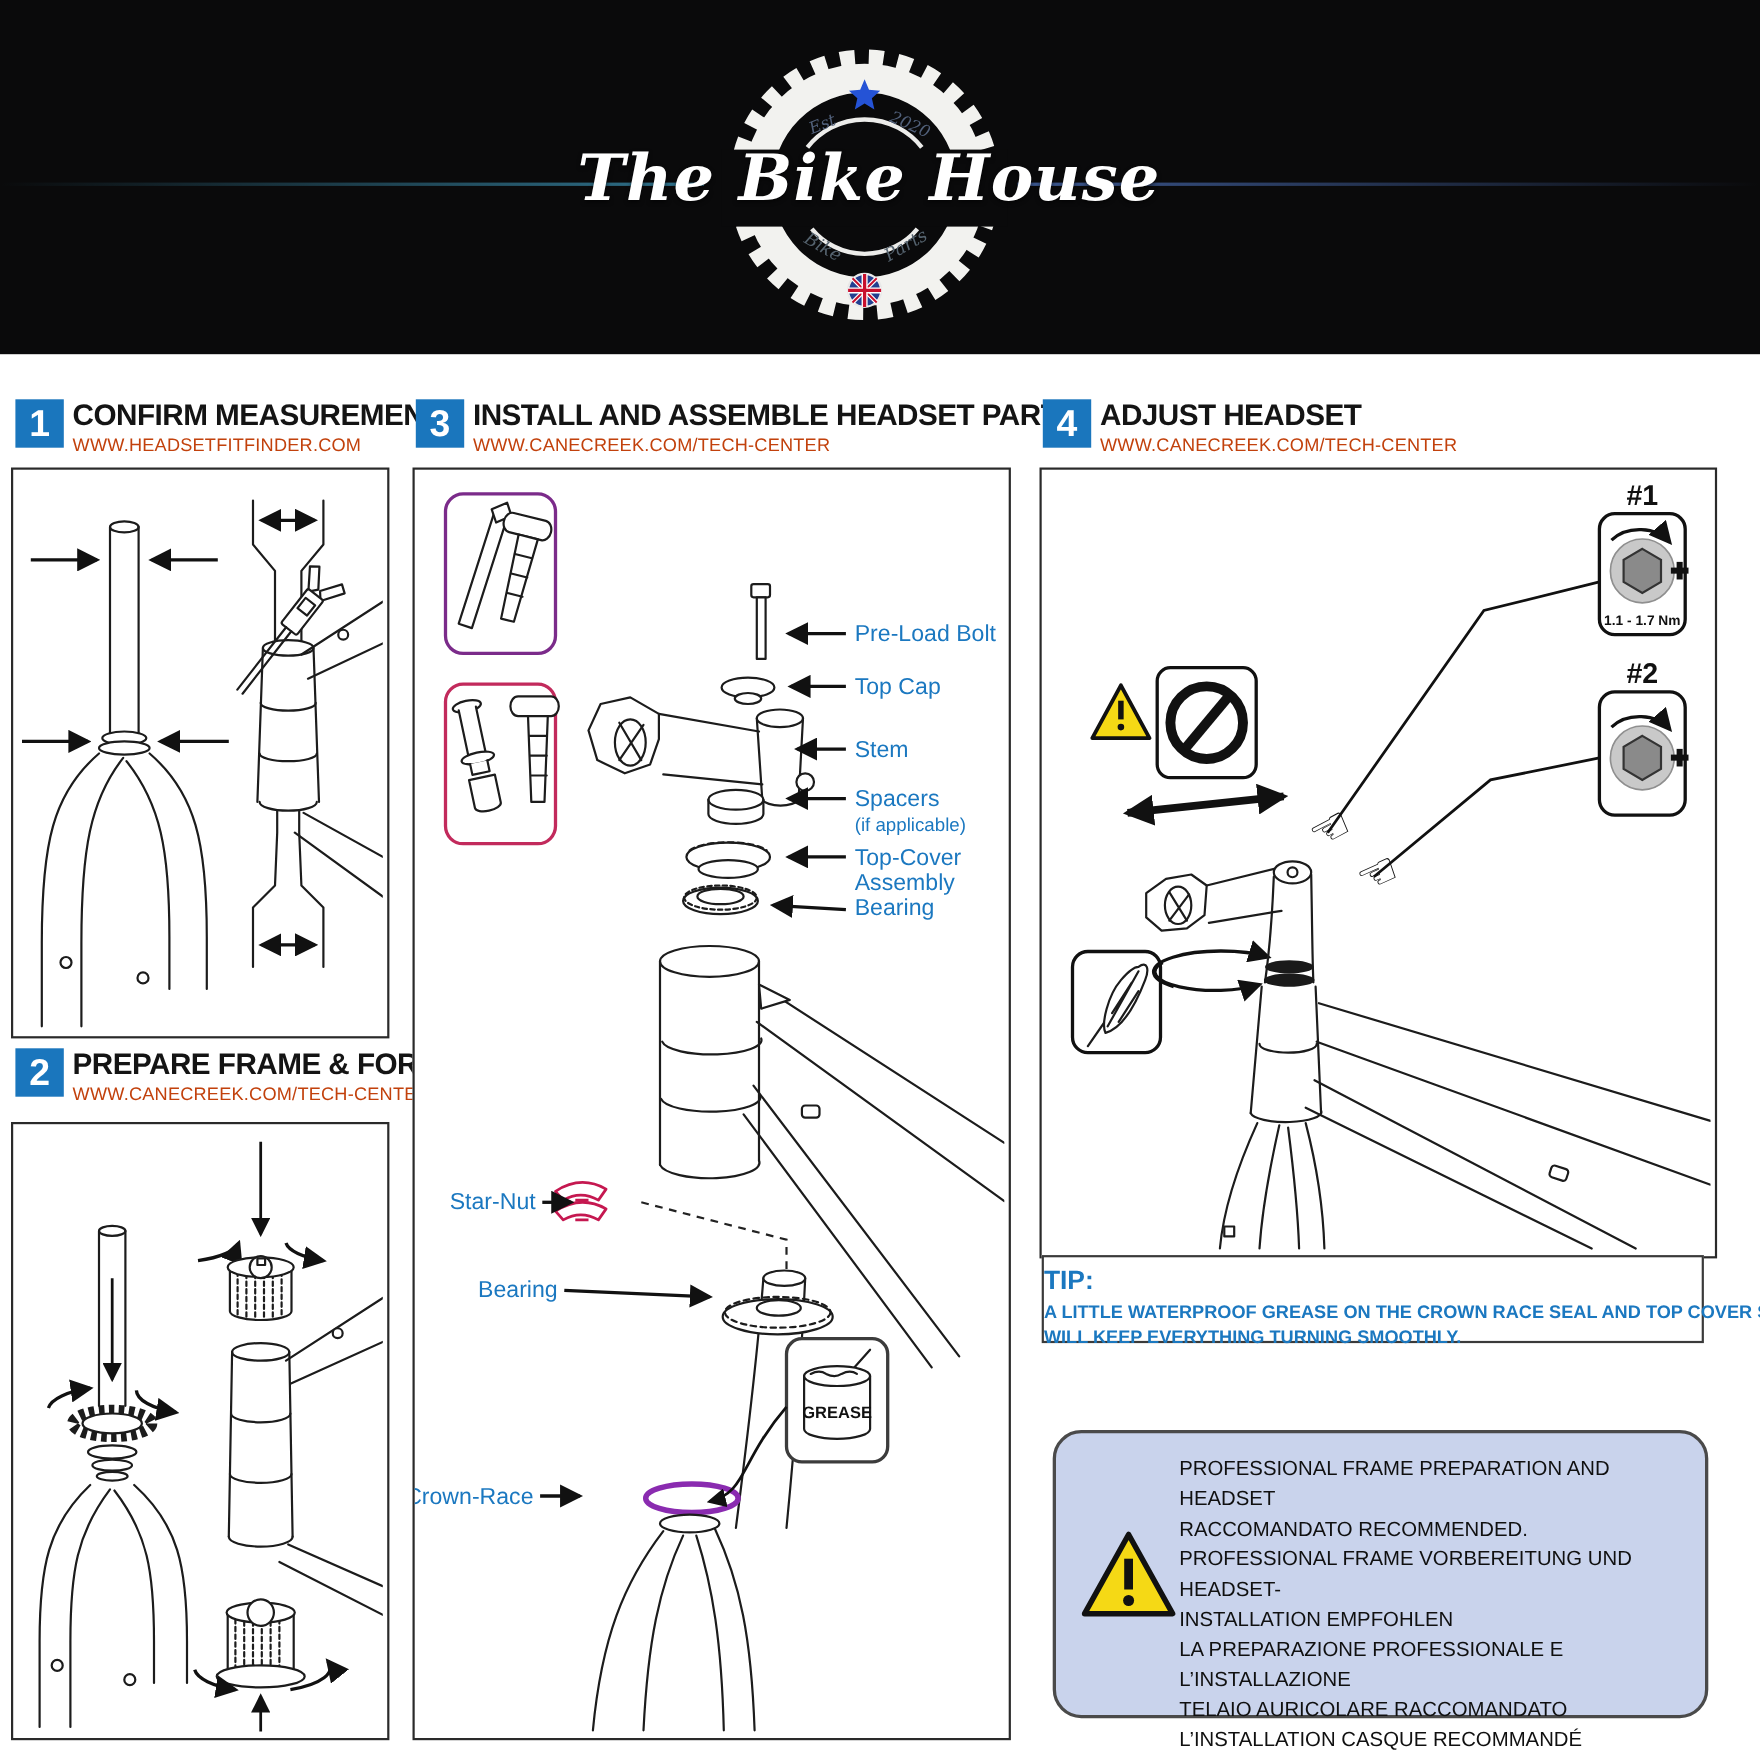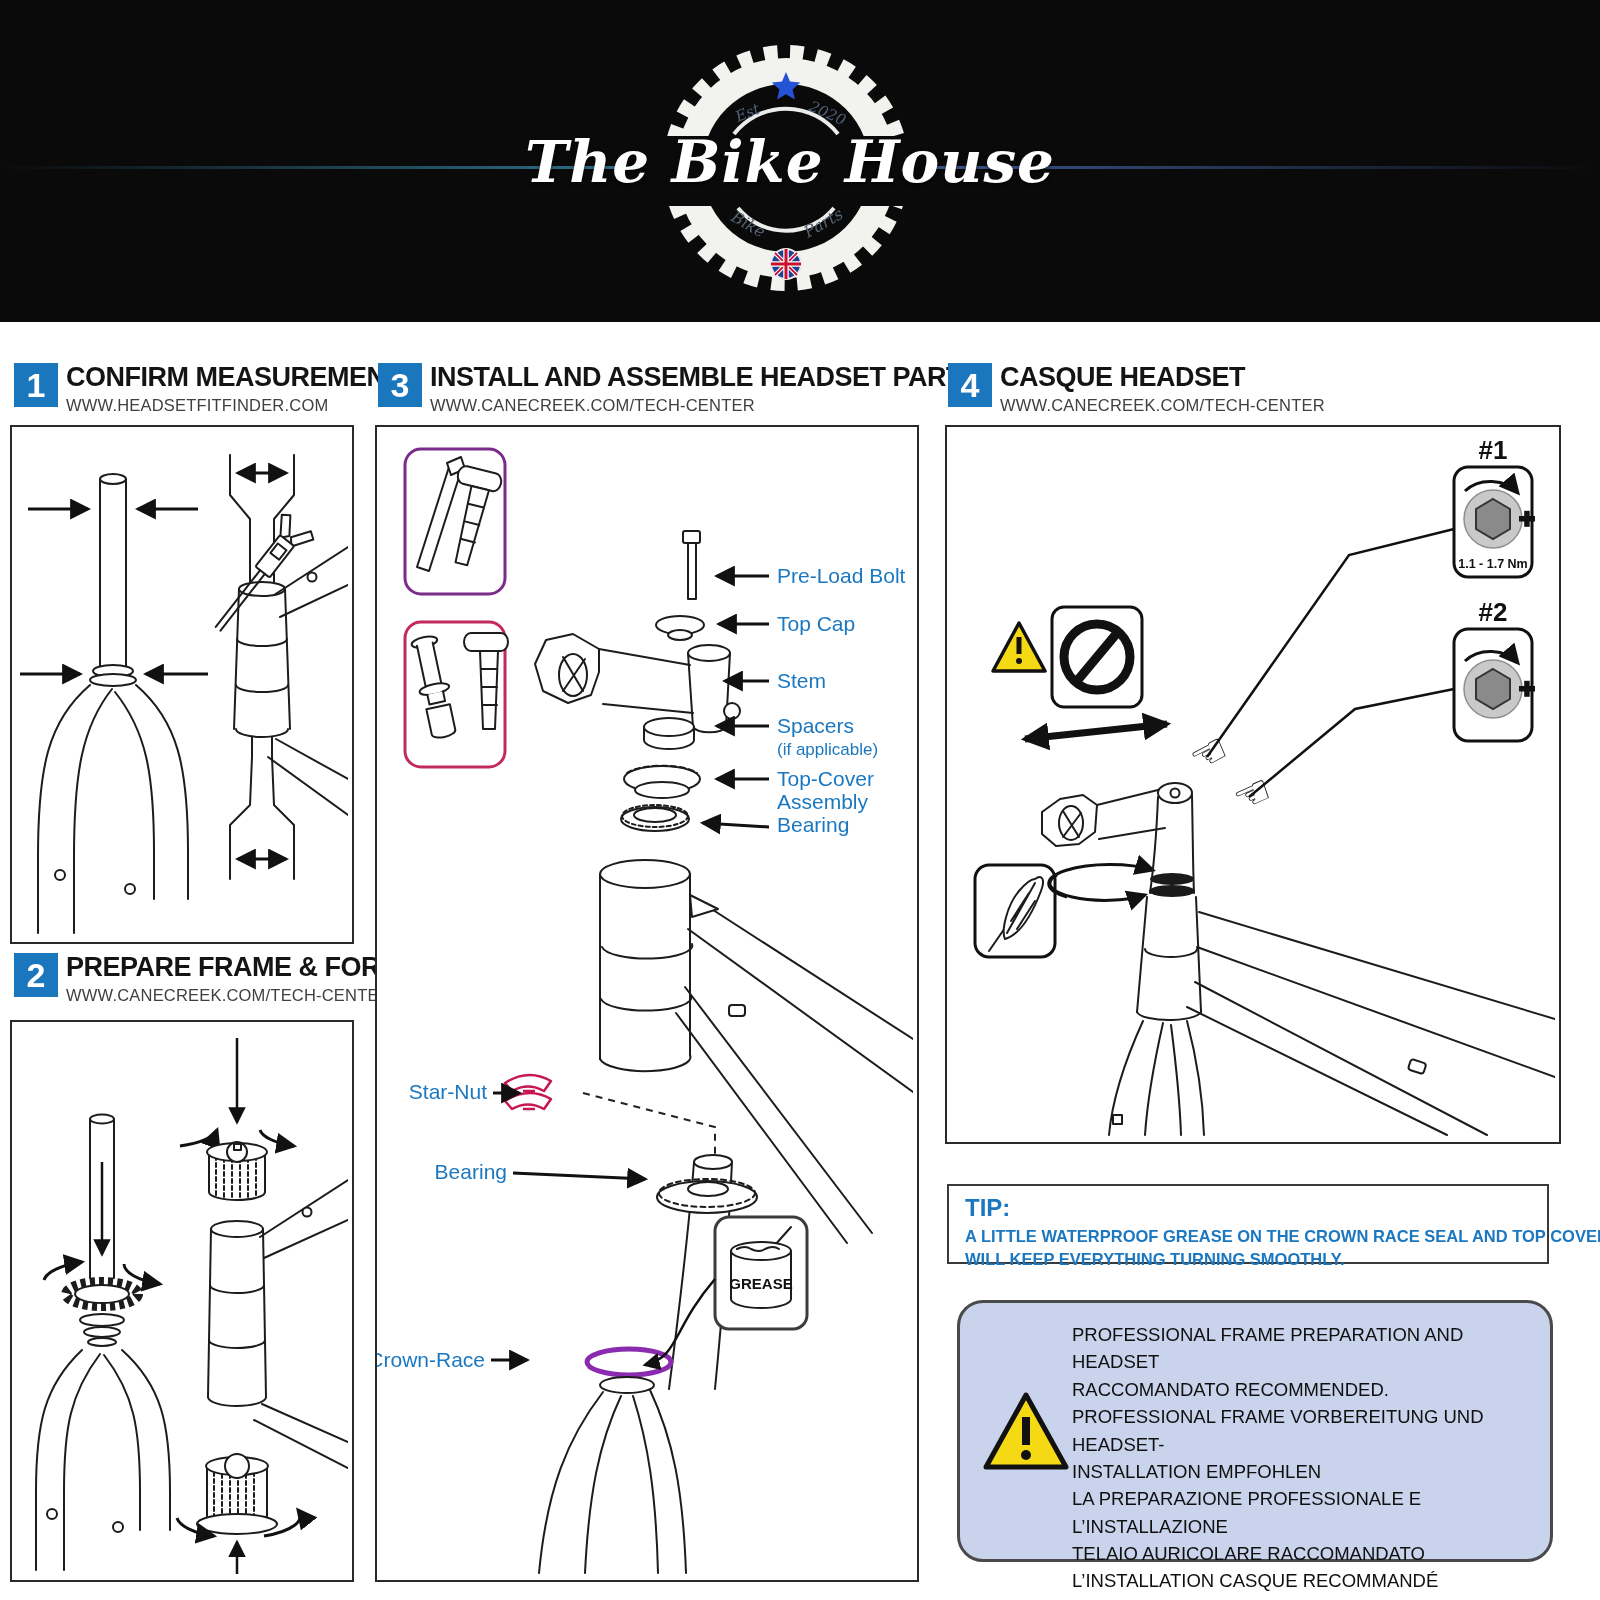--- a/index.html
+++ b/index.html
@@ -15,37 +15,37 @@
   .logo-name{position:absolute;left:470px;top:128px;width:640px;text-align:center;
        font-family:"DejaVu Serif",serif;font-style:italic;font-weight:700;font-size:58px;
        color:#ffffff;letter-spacing:1px;text-shadow:0 2px 4px rgba(0,0,0,.6);}
   .logo-script{font-family:"DejaVu Serif",serif;font-style:italic;fill:#51607a;font-size:15px;}
   .logo-script2{font-family:"DejaVu Serif",serif;font-style:italic;fill:#55636f;font-size:16px;}
 
   
   .sec-num{position:absolute;width:44px;height:44px;background:#1a76bd;color:#fff;
        font-weight:700;font-size:34px;display:flex;align-items:center;justify-content:center;}
   .sec-title{position:absolute;font-weight:700;font-size:27px;color:#141414;letter-spacing:-.5px;white-space:nowrap;}
-  .sec-url{position:absolute;font-size:16.5px;color:#404040;letter-spacing:.2px;white-space:nowrap;}
+  .sec-url{position:absolute;font-size:16.5px;color:#c2410c;letter-spacing:.2px;white-space:nowrap;}
 
   .panel-box{position:absolute;background:#fff;border:2px solid #2a2a2a;}
 
   
   svg text{font-family:"Liberation Sans",sans-serif;}
   .ln{stroke:#1c1c1c;stroke-width:2;fill:none;stroke-linecap:round;stroke-linejoin:round;}
   .lnf{stroke:#1c1c1c;stroke-width:2;fill:#fff;stroke-linecap:round;stroke-linejoin:round;}
   .a3{stroke:#111;stroke-width:3;fill:none;}
   .a25{stroke:#111;stroke-width:2.5;fill:none;}
   .lbl{fill:#1b78c0;font-size:21px;}
   .lbl-s{fill:#1b78c0;font-size:17px;}
   .dash{stroke:#222;stroke-width:2;fill:none;stroke-dasharray:7 6;}
 
   
-  .tip-box{position:absolute;left:947px;top:1184px;width:602px;height:80px;border:2px solid #3a3a3a;
-       background:#fff;padding:8px 16px;box-sizing:border-box;}
+  .tip-box{position:absolute;left:947px;top:1141px;width:602px;height:80px;border:2px solid #3a3a3a;
+       background:#fff;padding:8px 0;box-sizing:border-box;}
   .tip-title{color:#1b78c0;font-weight:700;font-size:24px;margin:0 0 3px 0;}
   .tip-line{color:#1b78c0;font-weight:700;font-size:16.5px;line-height:1.4;white-space:nowrap;}
   .warn-box{position:absolute;left:957px;top:1300px;width:596px;height:262px;background:#c9d3ec;
        border:3px solid #4a4a4a;border-radius:26px;box-sizing:border-box;}
   .warn-text{position:absolute;left:112px;top:18px;font-size:18.5px;color:#101010;line-height:1.48;
        font-family:"Liberation Sans","DejaVu Sans",sans-serif;}
 </style>
 </head>
 <body>
 
@@ -317,21 +317,21 @@
   <text class="lbl" x="110" y="672" text-anchor="end">Star-Nut</text>
   <line class="a3" x1="116" y1="666" x2="142" y2="666" marker-end="url(#arr)"></line>
   <text class="lbl" x="130" y="752" text-anchor="end">Bearing</text>
   <line class="a3" x1="136" y1="746" x2="268" y2="752" marker-end="url(#arr)"></line>
   <text class="lbl" x="108" y="940" text-anchor="end">Crown-Race</text>
   <line class="a3" x1="114" y1="933" x2="150" y2="933" marker-end="url(#arr)"></line>
 </svg>
 </div>
 
 <div class="sec-num" style="left:948px;top:363px">4</div>
-<div class="sec-title" style="left:1000px;top:362px">CASQUE HEADSET</div>
+<div class="sec-title" style="left:1000px;top:362px">ADJUST HEADSET</div>
 <div class="sec-url" style="left:1000px;top:396px">WWW.CANECREEK.COM/TECH-CENTER</div>
 
 <div class="panel-box" style="left:945px;top:425px;width:612px;height:715px">
 <svg width="608" height="711" viewBox="0 0 608 711">
 
   <path class="a25" d="M507,102 L402,128 L260,330"></path>
   <path class="a25" d="M507,262 L408,282 L302,370"></path>
 
   <g>
     <text x="546" y="32" text-anchor="middle" font-size="26" font-weight="700" fill="#111">#1</text>

